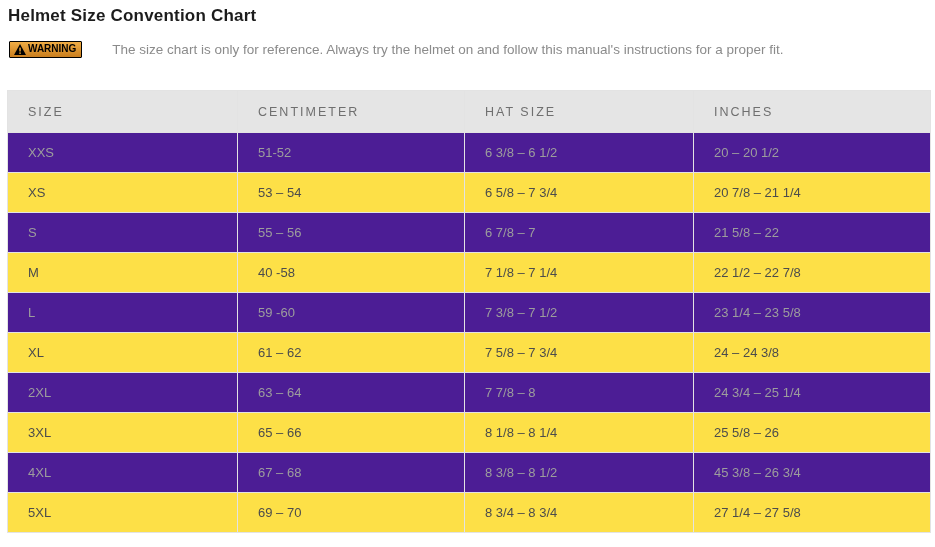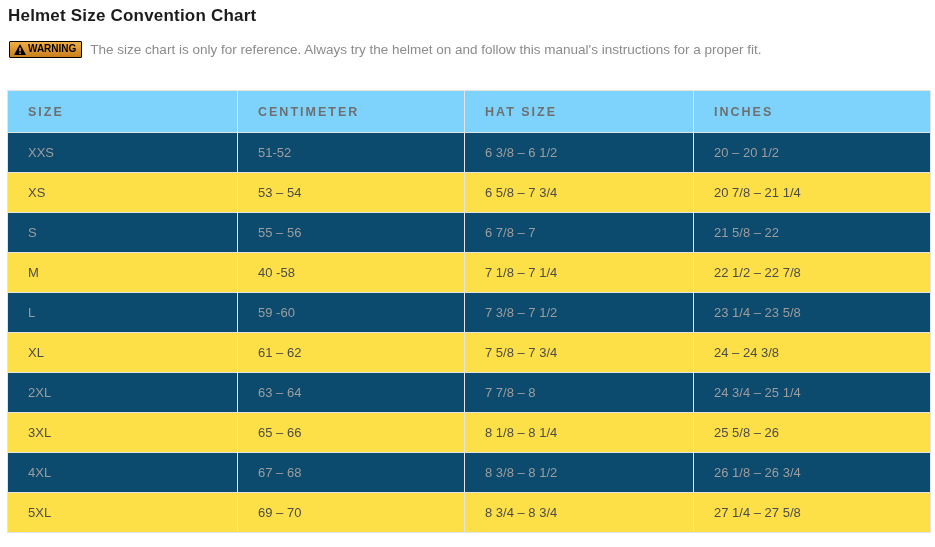--- a/index.html
+++ b/index.html
@@ -16,37 +16,37 @@
   .warning-row { display:flex; align-items:flex-start; margin:15px 0 0 1px; }
   .warning-badge {
     display:inline-flex; align-items:center; flex:0 0 auto;
     background:linear-gradient(#f0ad45, #c97e1e);
     border:1px solid #000; border-radius:1px;
     padding:0 5px 1px 4px; height:14px;
     color:#000; font-weight:bold; font-size:10px; line-height:12px;
   }
   .warning-badge svg { margin-right:2px; display:block; }
   .warning-text {
-    color:#8b8b8b; font-size:13.5px; line-height:17px; margin-left:8px; padding-top:0px;
+    color:#8b8b8b; font-size:13.5px; line-height:17px; margin-left:30px; padding-top:0px;
   }
 
   table.size-table {
     border-collapse:collapse; table-layout:fixed;
     width:923px; margin:32px 0 0 -1px;
   }
   .size-table th, .size-table td {
     border:1px solid #e3e3e3; text-align:left; padding:0 8px 0 20px;
     overflow:hidden; white-space:nowrap;
   }
   .size-table th {
-    height:41px; font-size:12.5px; font-weight:bold;
-    letter-spacing:2px; color:#6f6f6f; background:#7dd3fc;
+    height:41px; font-size:12.5px; font-weight:normal;
+    letter-spacing:2px; color:#6f6f6f; background:#e5e5e5;
   }
   .size-table td { height:39px; font-size:13px; }
-  tr.row-light td { color:#9d9d9d; background:#0c4a6e; }
+  tr.row-light td { color:#9d9d9d; background:#4c1d95; }
   tr.row-dark  td { color:#4c4c4c; background:#fde047; }
 </style>
 </head>
 <body>
 
 <div class="page">
 
   <h1 class="page-title">Helmet Size Convention Chart</h1>
 
   <div class="warning-row">
@@ -124,21 +124,21 @@
         <tr class="row-dark">
           <td>3XL</td>
           <td>65 – 66</td>
           <td>8 1/8 – 8 1/4</td>
           <td>25 5/8 – 26</td>
         </tr>
         <tr class="row-light">
           <td>4XL</td>
           <td>67 – 68</td>
           <td>8 3/8 – 8 1/2</td>
-          <td>26 1/8 – 26 3/4</td>
+          <td>45 3/8 – 26 3/4</td>
         </tr>
         <tr class="row-dark">
           <td>5XL</td>
           <td>69 – 70</td>
           <td>8 3/4 – 8 3/4</td>
           <td>27 1/4 – 27 5/8</td>
         </tr>
       </tbody>
   </table>
 

